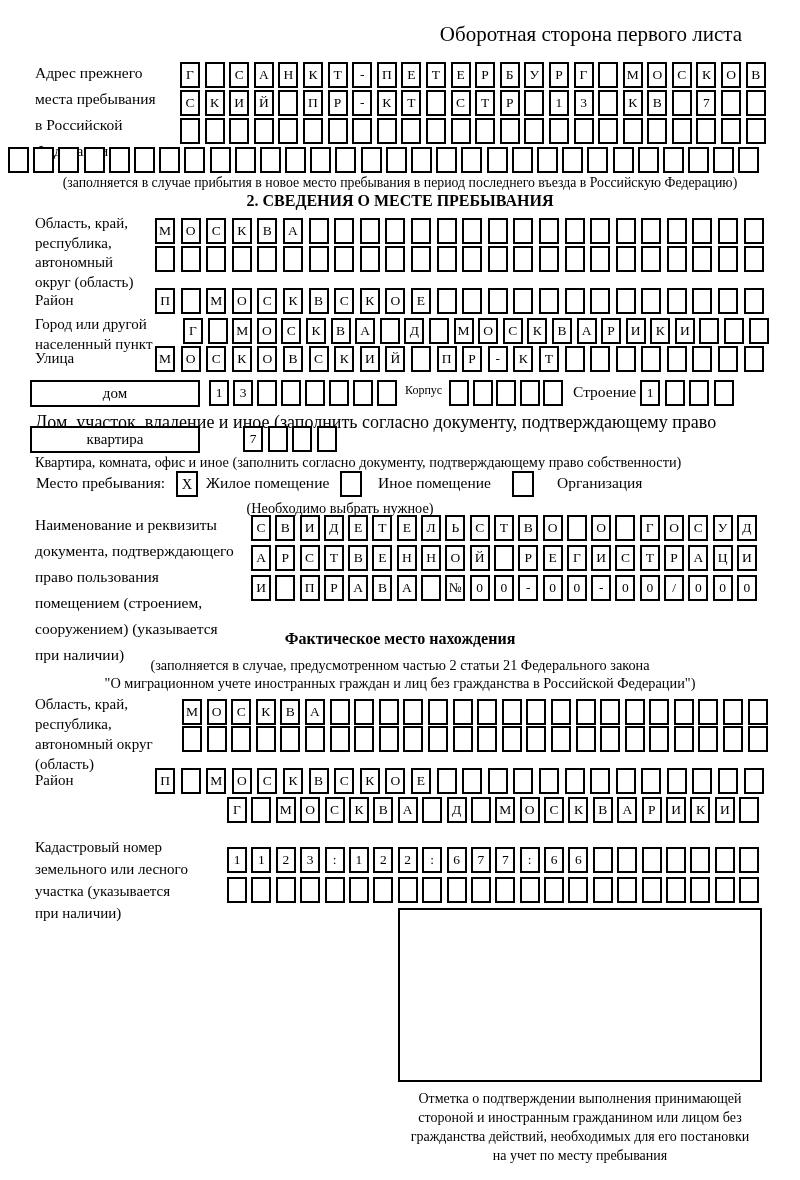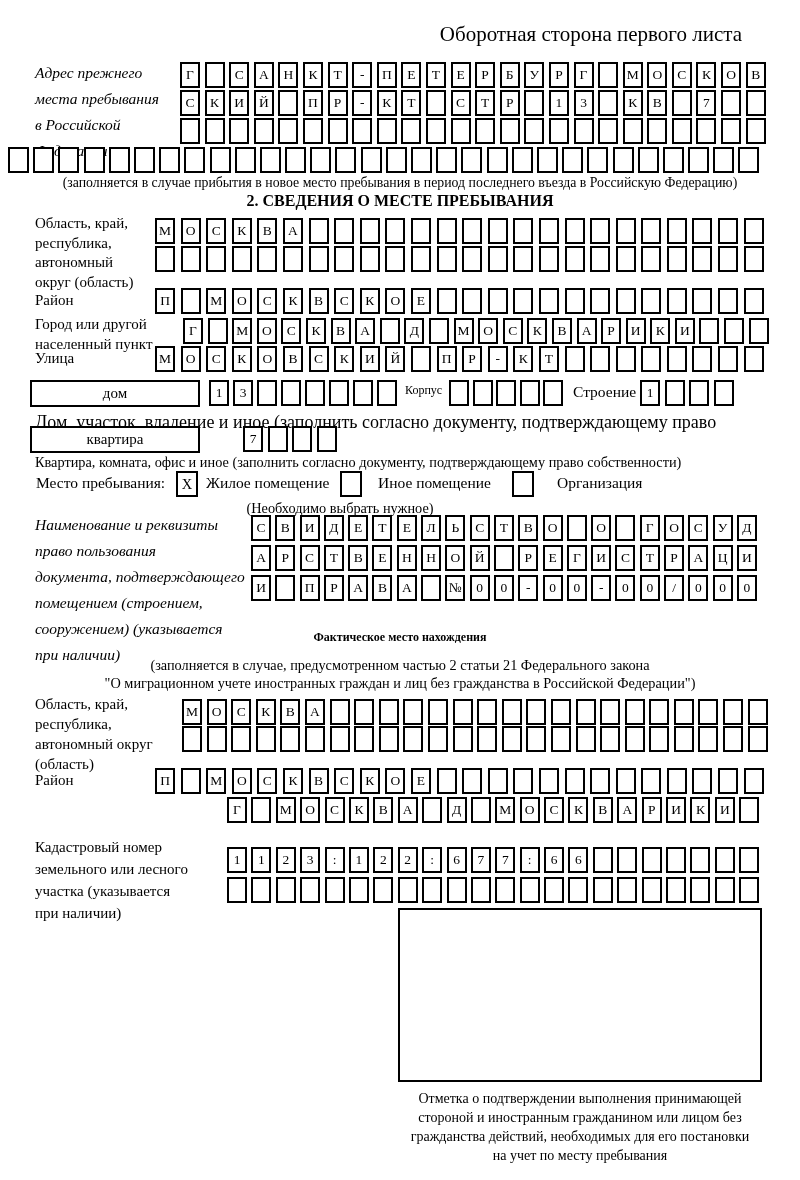--- a/index.html
+++ b/index.html
@@ -1,20 +1,20 @@
 <!DOCTYPE html>
 <html><head>
 <meta charset="utf-8">
 <style>
   html,body{margin:0;padding:0;background:#ffffff;}
   #page{position:relative;width:800px;height:1180px;background:#ffffff;color:#000;
         font-family:"Liberation Serif","DejaVu Serif",serif;overflow:hidden;}
   .abs{position:absolute;}
   .lbl{font-size:15px;line-height:19.5px;}
-  .lbl-lh26{line-height:26px;font-size:15.5px;font-style:italic;}
+  .lbl-lh26{line-height:26px;font-size:15.5px;}
   .lbl-lh20{line-height:20px;}
   .lbl-lh22{line-height:22px;}
   .note{font-size:13.8px;}
   .title{font-weight:bold;font-size:16px;}
   .cells{position:absolute;display:flex;gap:4.6px;}
   .g56{gap:5.6px;}
   .g44{gap:4.4px;}
   .g43{gap:4.3px;}
   .g42{gap:4.2px;}
   .g40{gap:4px;}
@@ -342,22 +342,22 @@
   <div class="chk" style="left:176px;top:471px">X</div>
   <div class="abs" style="left:206px;top:474px;font-size:15.5px">Жилое помещение</div>
   <div class="chk" style="left:340px;top:471px"></div>
   <div class="abs" style="left:378px;top:474px;font-size:15.5px">Иное помещение</div>
   <div class="chk" style="left:512px;top:471px"></div>
   <div class="abs" style="left:557px;top:474px;font-size:15.5px">Организация</div>
   <div class="abs ctr" style="left:160px;top:500px;width:360px;font-size:14.3px">(Необходимо выбрать нужное)</div>
 
   <div class="abs lbl lbl-lh26" style="left:35px;top:512px;line-height:26px">
       <div>Наименование и реквизиты</div>
+      <div>документа, подтверждающего</div>
       <div>право пользования</div>
-      <div>документа, подтверждающего</div>
       <div>помещением (строением,</div>
       <div>сооружением) (указывается</div>
       <div>при наличии)</div>
     </div>
   <div class="cells g43" style="left:251px;top:515px">
       <span class="cell">С</span>
       <span class="cell">В</span>
       <span class="cell">И</span>
       <span class="cell">Д</span>
       <span class="cell">Е</span>
@@ -418,21 +418,21 @@
       <span class="cell">0</span>
       <span class="cell">-</span>
       <span class="cell">0</span>
       <span class="cell">0</span>
       <span class="cell">/</span>
       <span class="cell">0</span>
       <span class="cell">0</span>
       <span class="cell">0</span>
     </div>
 
-  <div class="abs ctr" style="left:0;top:630px;width:800px;font-weight:bold;font-size:12px">Фактическое место нахождения</div>
+  <div class="abs ctr" style="left:0;top:630px;width:800px;font-weight:bold;font-size:16px">Фактическое место нахождения</div>
   <div class="abs ctr" style="left:0;top:657px;width:800px;font-size:14.3px">(заполняется в случае, предусмотренном частью 2 статьи 21 Федерального закона</div>
   <div class="abs ctr" style="left:0;top:675px;width:800px;font-size:14.3px">"О миграционном учете иностранных граждан и лиц без гражданства в Российской Федерации")</div>
 
   <div class="abs lbl lbl-lh20" style="left:35px;top:694px">
       <div>Область, край,</div>
       <div>республика,</div>
       <div>автономный округ</div>
       <div>(область)</div>
     </div>
   <div class="cells" style="left:182px;top:699px">

